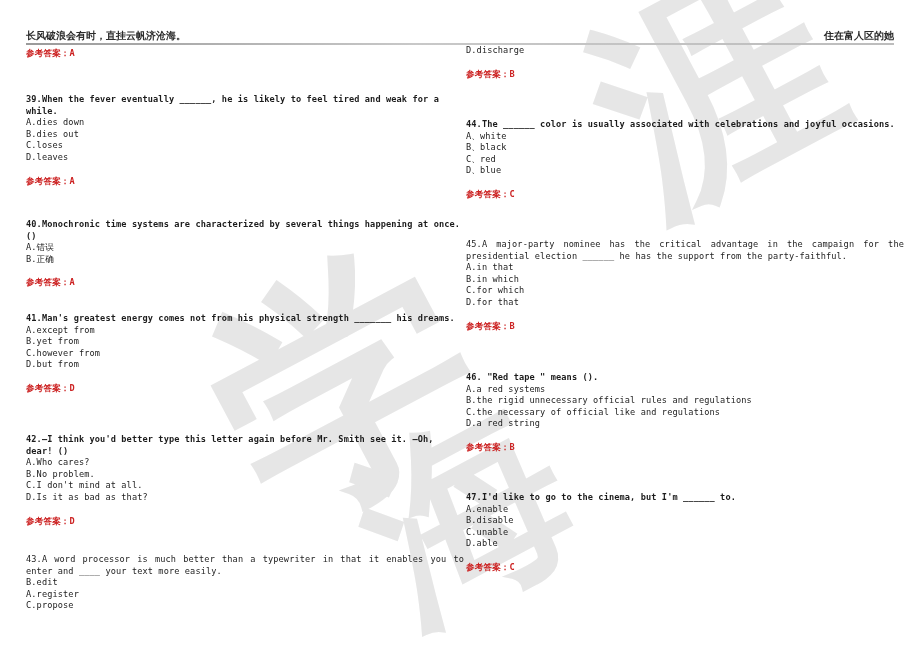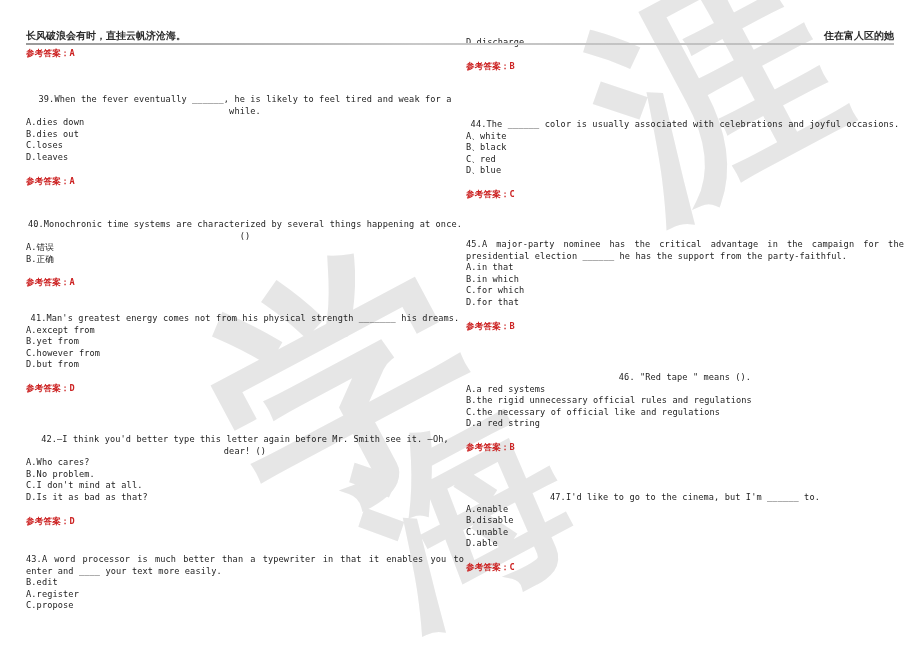--- a/index.html
+++ b/index.html
@@ -111,21 +111,21 @@
     font-size: 8.6px;
     line-height: 11.6px;
     letter-spacing: 0.12px;
     color: #1c1c1c;
     white-space: pre-wrap;
   }
   .q-text {
     text-align: justify;
     text-justify: inter-word;
   }
-  .q-text.nojustify { text-align: center; }
+  .q-text.nojustify { text-align: left; font-weight: bold; }
   .opt { white-space: pre; }
   .ans {
     color: #cc2222;
     font-weight: 700;
     white-space: pre;
   }
   .gap-before-answer { height: 12px; }
 </style>
 </head>
 <body>
@@ -184,21 +184,21 @@
           <div class="ans">参考答案：D</div>
         </div>
         <div class="block" style="top: 554px;">
           <div class="q-text">43.A word processor is much better than a typewriter in that it enables you to enter and ____ your text more easily.</div>
           <div class="opt">B.edit</div>
           <div class="opt">A.register</div>
           <div class="opt">C.propose</div>
         </div>
       </div>
     <div class="column col-right" id="col-right">
-        <div class="block" style="top: 37px;">
+        <div class="block" style="top: 45px;">
           <div class="opt">D.discharge</div>
           <div class="gap-before-answer"></div>
           <div class="ans">参考答案：B</div>
         </div>
         <div class="block" style="top: 119px;">
           <div class="q-text nojustify">44.The ______ color is usually associated with celebrations and joyful occasions.</div>
           <div class="opt">A、white</div>
           <div class="opt">B、black</div>
           <div class="opt">C、red</div>
           <div class="opt">D、blue</div>

